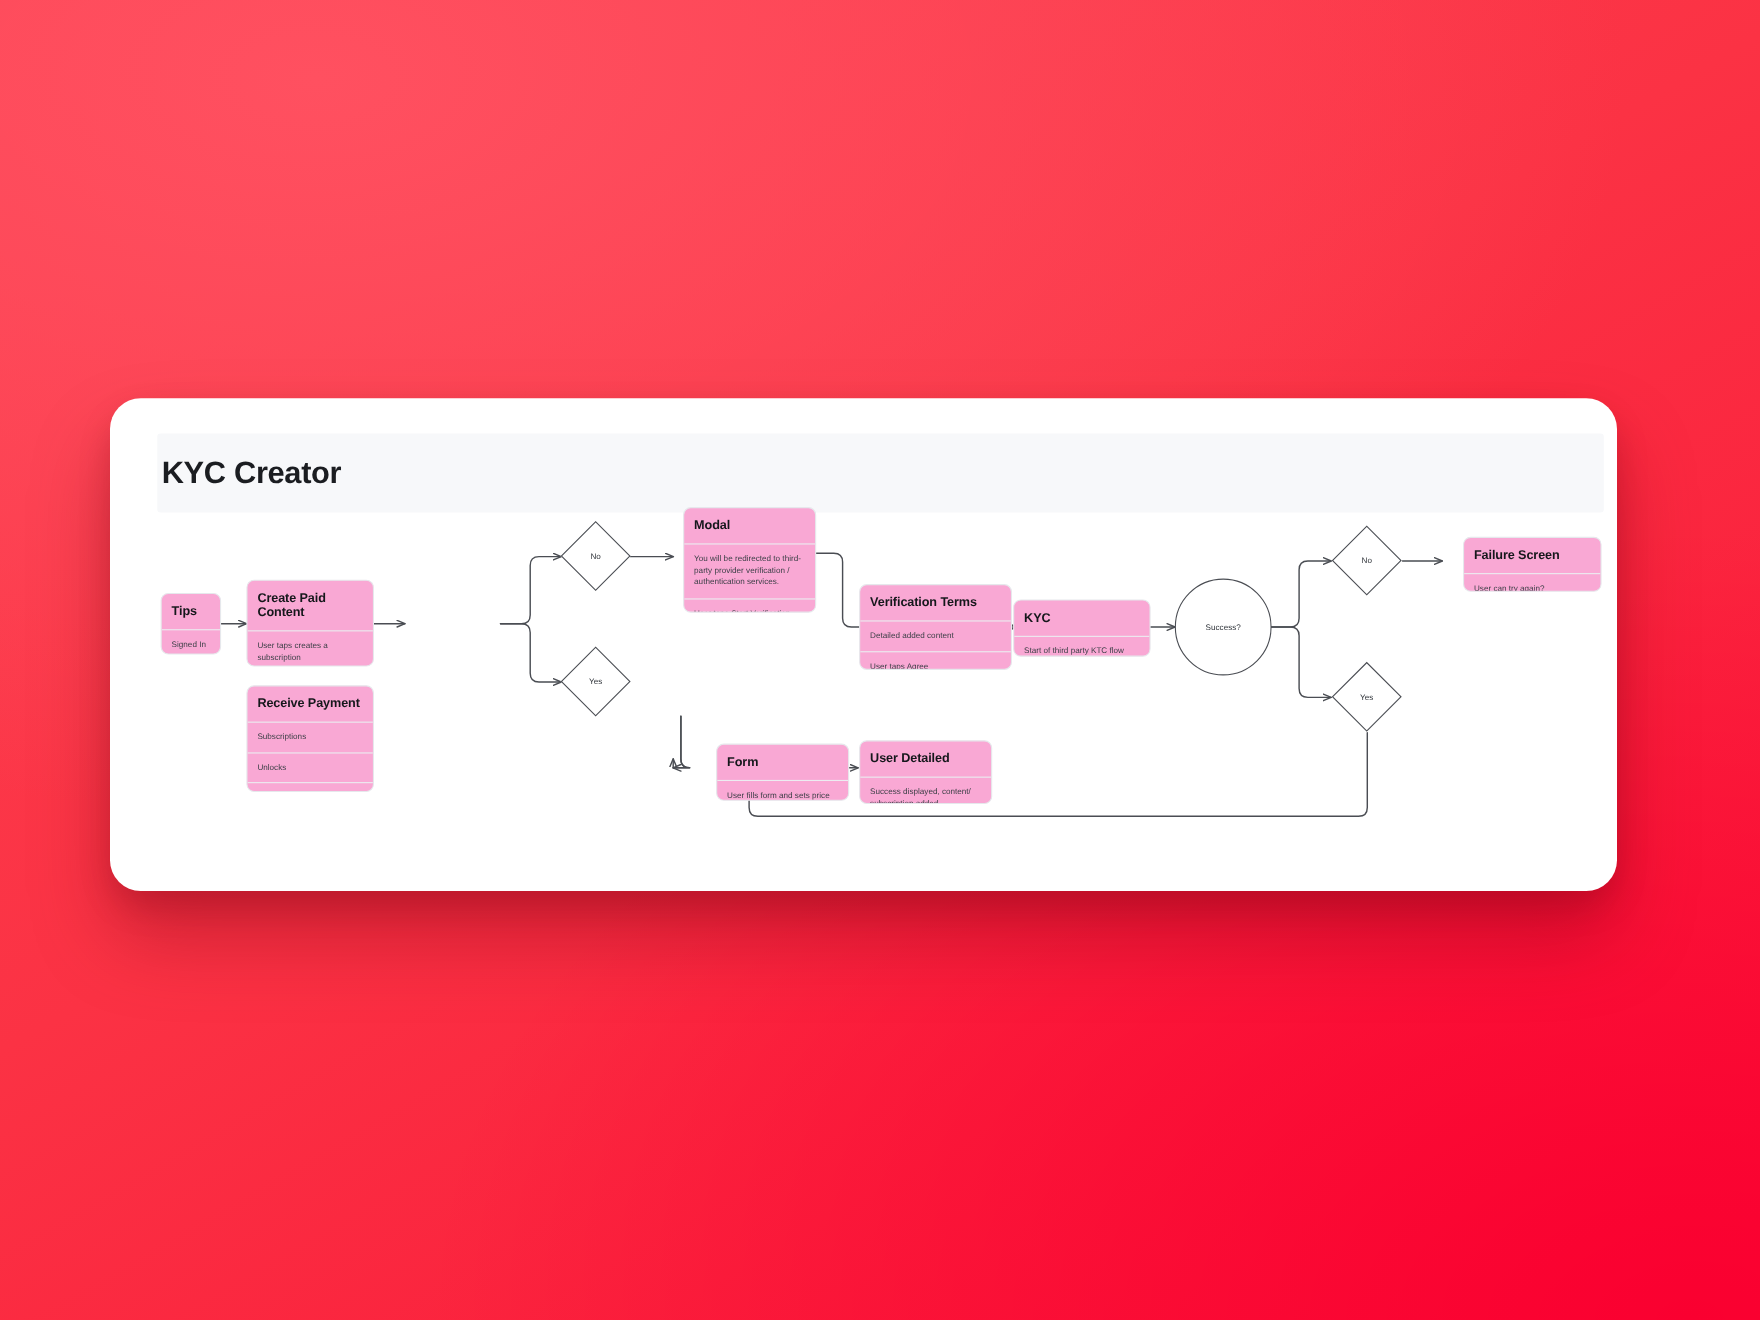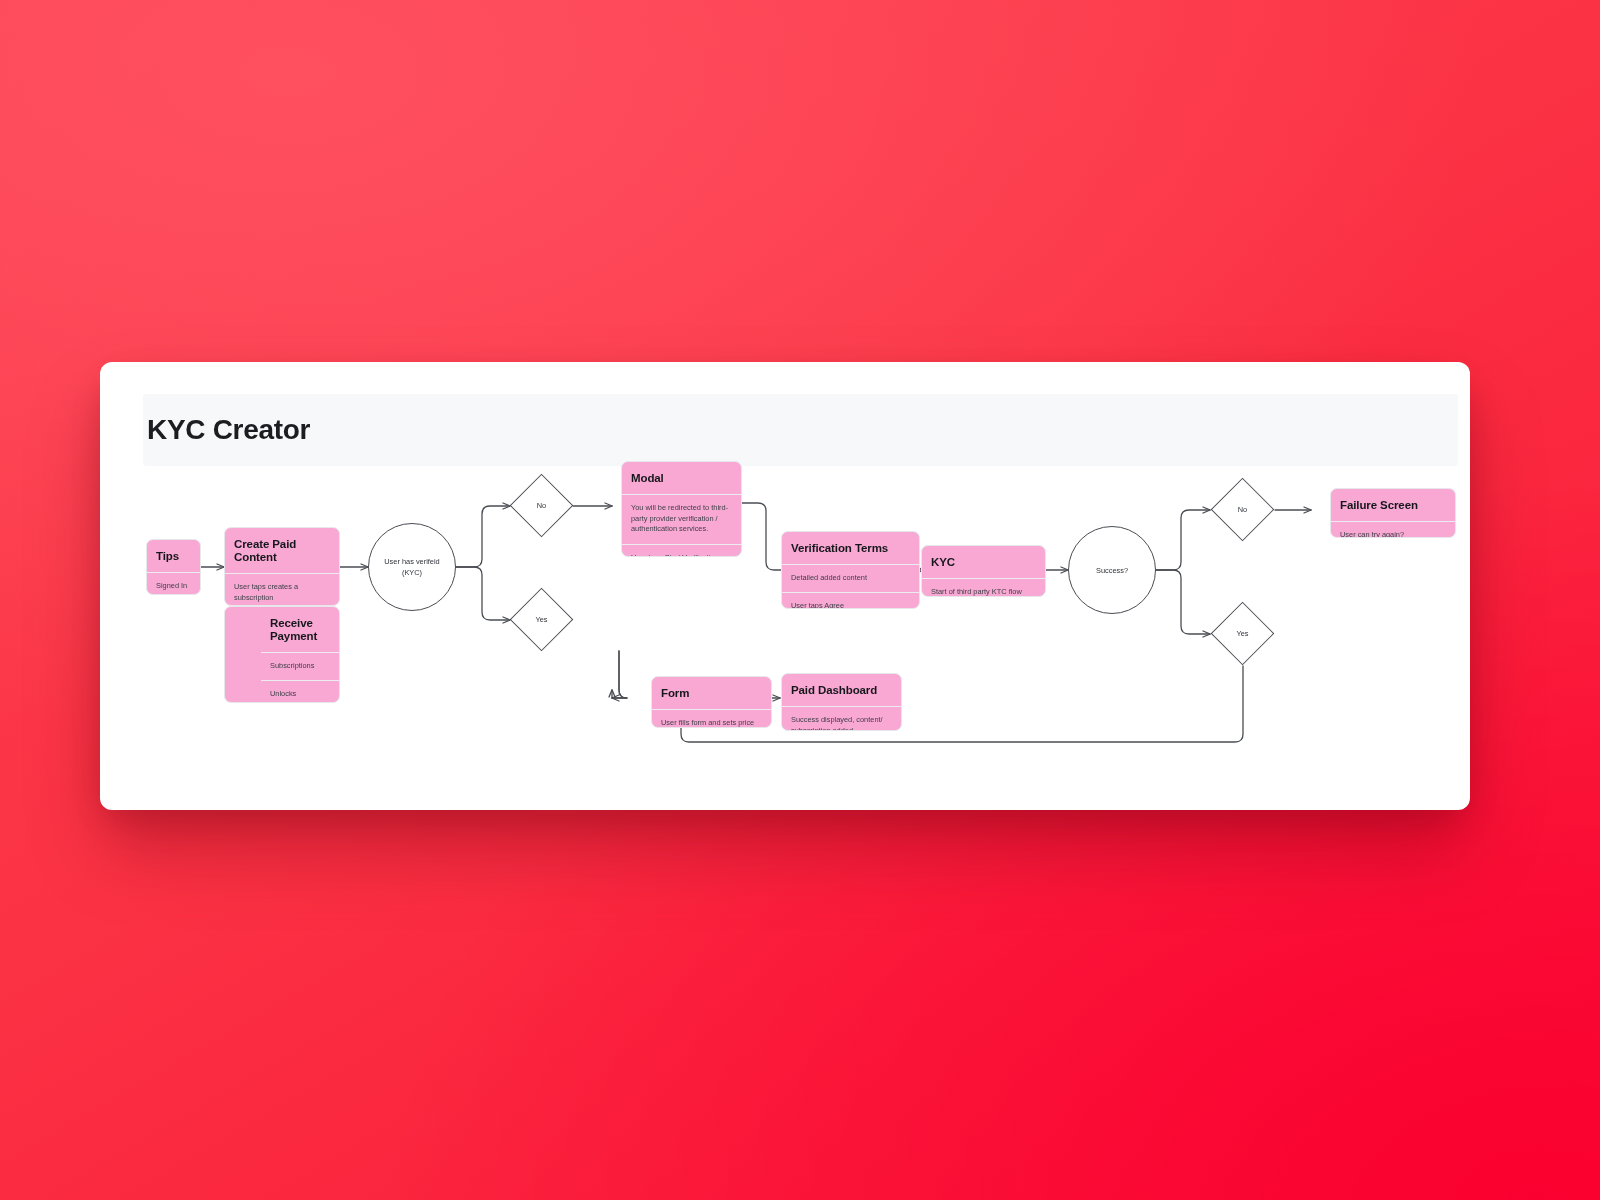--- a/index.html
+++ b/index.html
@@ -15,21 +15,21 @@
   }
   
   .card-shadow{
     position:absolute;left:100px;top:362px;width:1370px;height:448px;
     border-radius:34px;
     box-shadow:0 42px 70px rgba(120,0,20,.34), 0 14px 28px rgba(120,0,20,.22);
     background:transparent;
   }
   .card{
     position:absolute;left:100px;top:362px;width:1370px;height:448px;
-    background:#ffffff;border-radius:12px;overflow:hidden;
+    background:#ffffff;border-radius:28px;overflow:hidden;
   }
   .header-band{
     position:absolute;left:43px;top:32px;width:1315px;height:72px;
     background:#f7f8fa;border-radius:3px;
   }
   .header-title{
     position:absolute;left:47px;top:44px;
     font-size:28px;font-weight:bold;color:#1b1d21;letter-spacing:-.3px;
     line-height:48px;
   }
@@ -122,33 +122,27 @@
       <div class="ttl">Tips</div>
       <div class="row">Signed In</div>
     </div>
 
     <div class="node" style="left:124px;top:165px;width:116px;height:79px;">
       <div class="ttl">Create Paid Content</div>
       <div class="row">User taps creates a subscription</div>
 
     </div>
 
-    <div class="node" style="left:124px;top:244px;width:116px;height:97px;padding-left:36px;">
+    <div class="node" style="left:124px;top:261px;width:116px;height:97px;">
       <div class="ttl">Receive Payment</div>
       <div class="row">Subscriptions</div>
       <div class="row">Unlocks</div>
       <div class="row">Tips</div>
     </div>
 
-    <div class="circle" style="left:268px;top:161px;width:88px;height:88px;">
-      <span>
-        <span>User has verifeid</span><br>
-        <span>(KYC)</span>
-      </span>
-    </div>
 
     <div class="diamond" style="left:419px;top:121px;width:45px;height:45px;"></div>
     <div class="diamond-lbl" style="left:419px;top:121px;width:45px;height:45px;">No</div>
 
     <div class="diamond" style="left:419px;top:235px;width:45px;height:45px;"></div>
     <div class="diamond-lbl" style="left:419px;top:235px;width:45px;height:45px;">Yes</div>
 
     <div class="node" style="left:521px;top:99px;width:121px;height:96px;">
       <div class="ttl">Modal</div>
       <div class="row tall">You will be redirected to third-party provider verification / authentication services.</div>
@@ -180,18 +174,18 @@
       <div class="ttl">Failure Screen</div>
       <div class="row">User can try again?</div>
     </div>
 
     <div class="node" style="left:551px;top:314px;width:121px;height:52px;">
       <div class="ttl">Form</div>
       <div class="row">User fills form and sets price</div>
     </div>
 
     <div class="node" style="left:681px;top:311px;width:121px;height:58px;">
-      <div class="ttl">Paid Dashboard</div>
+      <div class="ttl">User Detailed</div>
       <div class="row">Success displayed, content/ subscription added</div>
     </div>
 
   </div>
 </div>
 
 </body></html>

